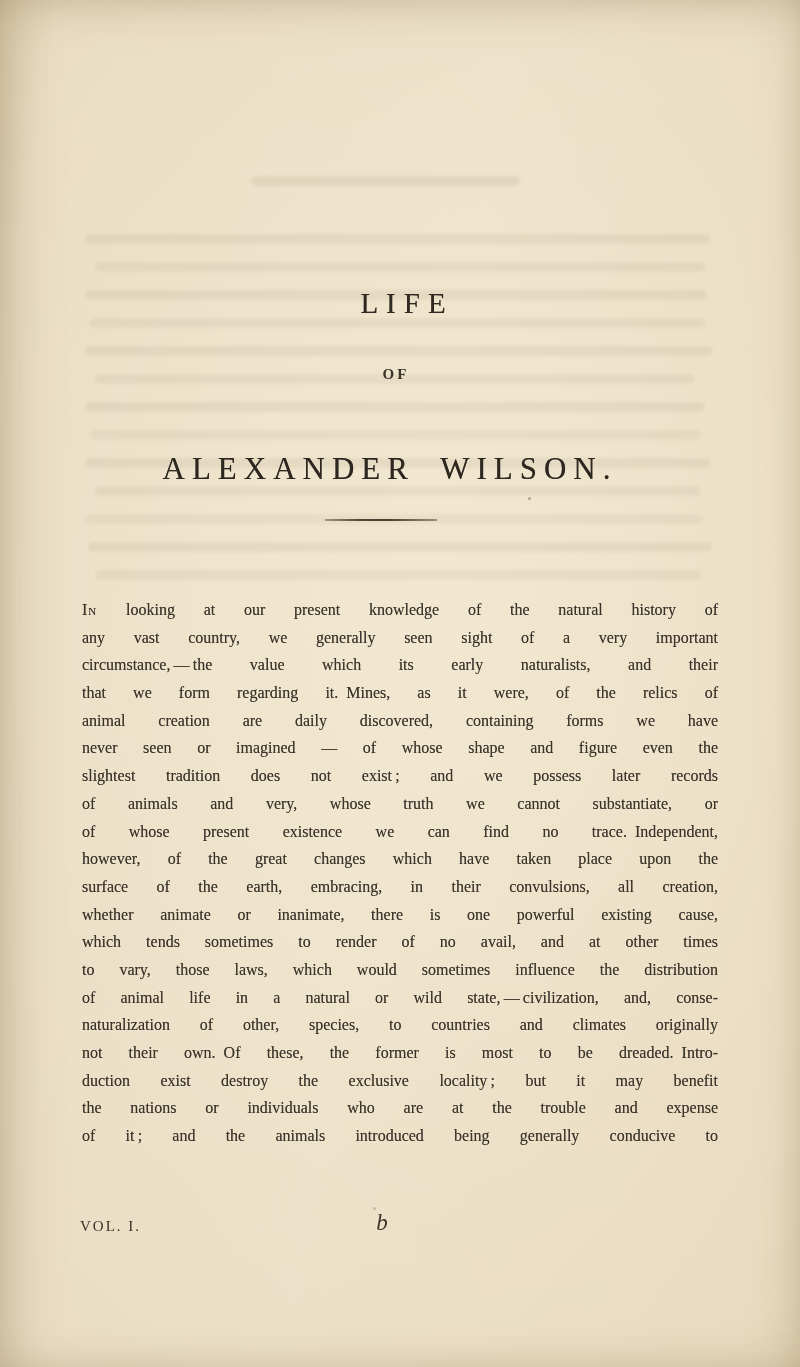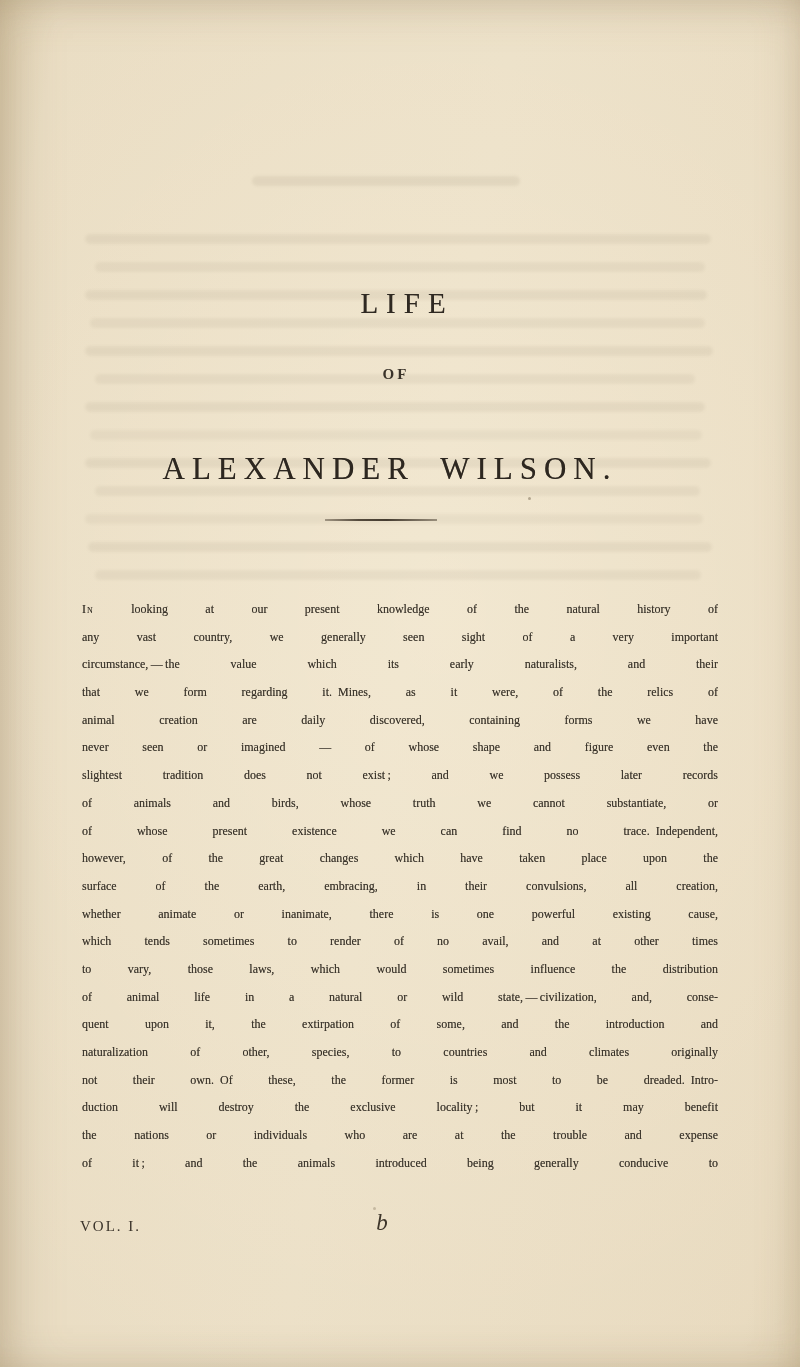--- a/index.html
+++ b/index.html
@@ -97,21 +97,21 @@
       rgba(52,43,32,0.9) 55%, rgba(74,63,48,0.5) 100%);
   }
 
   
   .body-block {
     position: absolute;
     top: 596px;
     left: 82px;
     width: 636px;
     color: #39332a;
-    font-size: 12px;
+    font-size: 16px;
     text-shadow: 0 0 0.4px rgba(57,51,42,0.55);
     font-family: Liberation Serif, serif;
   }
   .body-line {
     line-height: 27.7px;
     height: 27.7px;
     white-space: nowrap;
     text-align: justify;
     text-align-last: justify;
   }
@@ -169,32 +169,31 @@
   <hr class="title-rule">
 
   <div class="body-block">
     <div class="body-line"><span class="lead-word">In</span><span> looking at our present knowledge of the natural history of</span></div>
     <div class="body-line">any vast country, we generally seen sight of a very important</div>
     <div class="body-line">circumstance, — the value which its early naturalists, and their</div>
     <div class="body-line">that we form regarding it. Mines, as it were, of the relics of</div>
     <div class="body-line">animal creation are daily discovered, containing forms we have</div>
     <div class="body-line">never seen or imagined — of whose shape and figure even the</div>
     <div class="body-line">slightest tradition does not exist ; and we possess later records</div>
-    <div class="body-line">of animals and birds, whose truth we cannot substantiate, or</div>
+    <div class="body-line">of animals and very, whose truth we cannot substantiate, or</div>
     <div class="body-line">of whose present existence we can find no trace. Independent,</div>
     <div class="body-line">however, of the great changes which have taken place upon the</div>
     <div class="body-line">surface of the earth, embracing, in their convulsions, all creation,</div>
     <div class="body-line">whether animate or inanimate, there is one powerful existing cause,</div>
     <div class="body-line">which tends sometimes to render of no avail, and at other times</div>
     <div class="body-line">to vary, those laws, which would sometimes influence the distribution</div>
     <div class="body-line">of animal life in a natural or wild state, — civilization, and, conse-</div>
-    <div class="body-line">quent upon it, the extirpation of some, and the introduction and</div>
     <div class="body-line">naturalization of other, species, to countries and climates originally</div>
     <div class="body-line">not their own. Of these, the former is most to be dreaded. Intro-</div>
-    <div class="body-line">duction will destroy the exclusive locality ; but it may benefit</div>
+    <div class="body-line">duction exist destroy the exclusive locality ; but it may benefit</div>
     <div class="body-line">the nations or individuals who are at the trouble and expense</div>
     <div class="body-line">of it ; and the animals introduced being generally conducive to</div>
   </div>
 
   <div class="footer-volume">VOL. I.</div>
   <div class="footer-signature">b</div>
 
 </div>
 
 </body></html>

